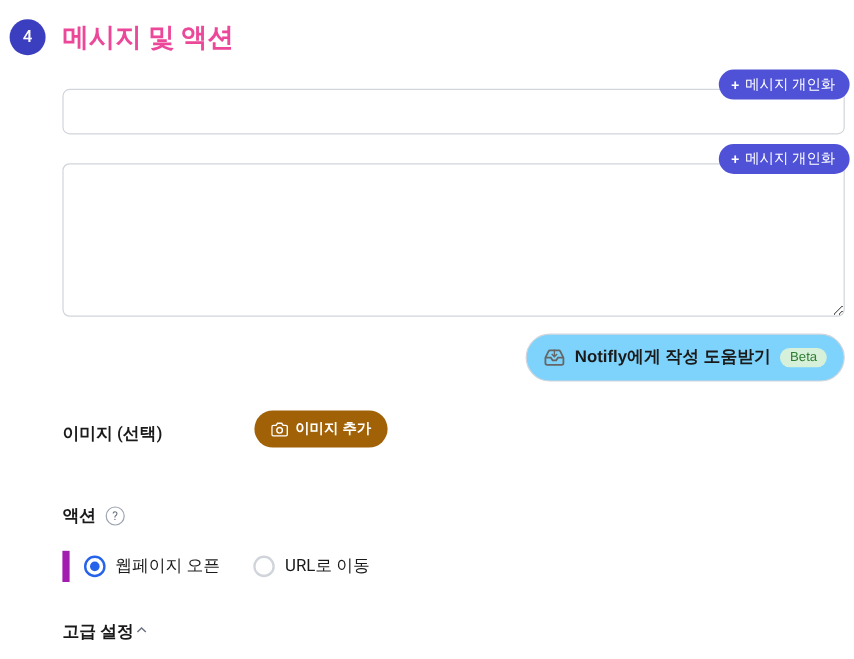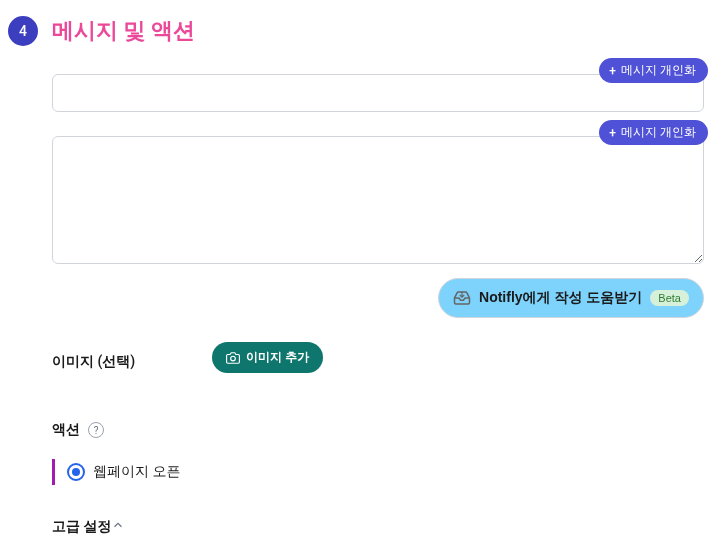--- a/index.html
+++ b/index.html
@@ -126,21 +126,21 @@
       font-weight: 400;
       padding: 2px 8px;
       border-radius: 10px;
     }
     .image-row {
       display: flex;
       align-items: center;
       margin-bottom: 48px;
     }
     .add-image-btn {
-      background: #0f766e;
+      background: #a16207;
       color: #fff;
       border: none;
       border-radius: 20px;
       padding: 7px 14px;
       font-size: 12px;
       font-weight: 600;
       display: flex;
       align-items: center;
       gap: 6px;
       cursor: pointer;
@@ -171,21 +171,21 @@
       align-items: center;
       justify-content: center;
       font-size: 10px;
       color: #6b7280;
     }
     .radio-row {
       display: flex;
       align-items: center;
       gap: 28px;
       padding-left: 12px;
-      border-left: 3px solid #a21caf;
+      border-left: 6px solid #a21caf;
       padding-top: 4px;
       padding-bottom: 4px;
     }
     .radio-item {
       display: flex;
       align-items: center;
       gap: 8px;
       cursor: pointer;
     }
     .radio-icon {
@@ -286,20 +286,24 @@
   <div class="action-section">
     <div class="action-label-row">
       <span class="action-label">액션</span>
       <span class="help-circle">?</span>
     </div>
     <div class="radio-row">
       <label class="radio-item">
         <span class="radio-icon checked"></span>
         <span class="radio-label">웹페이지 오픈</span>
       </label>
+      <label class="radio-item">
+        <span class="radio-icon"></span>
+        <span class="radio-label">URL로 이동</span>
+      </label>
     </div>
   </div>
 
   <div class="advanced-row">
     <span class="advanced-label">고급 설정</span>
     <span class="chevron">
       <svg width="14" height="14" viewBox="0 0 24 24" fill="none" stroke="currentColor" stroke-width="2">
         <polyline points="18 15 12 9 6 15"></polyline>
       </svg>
     </span>

